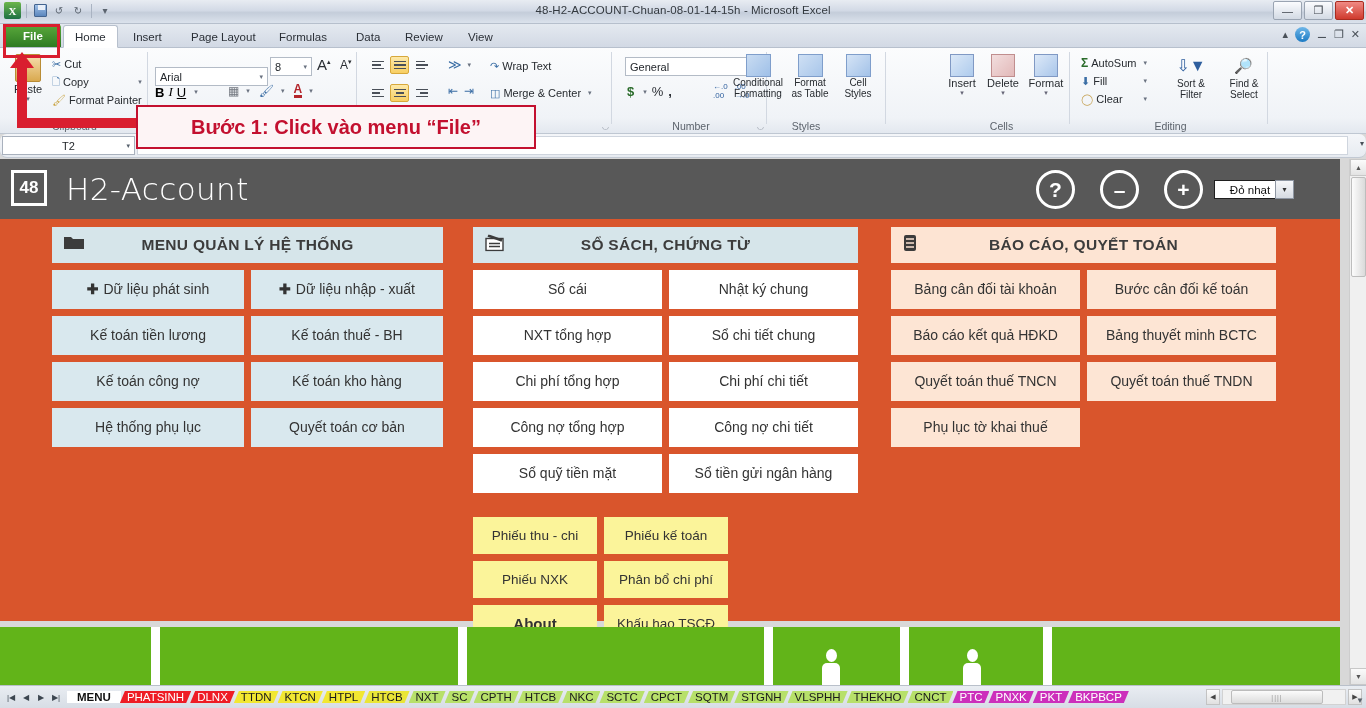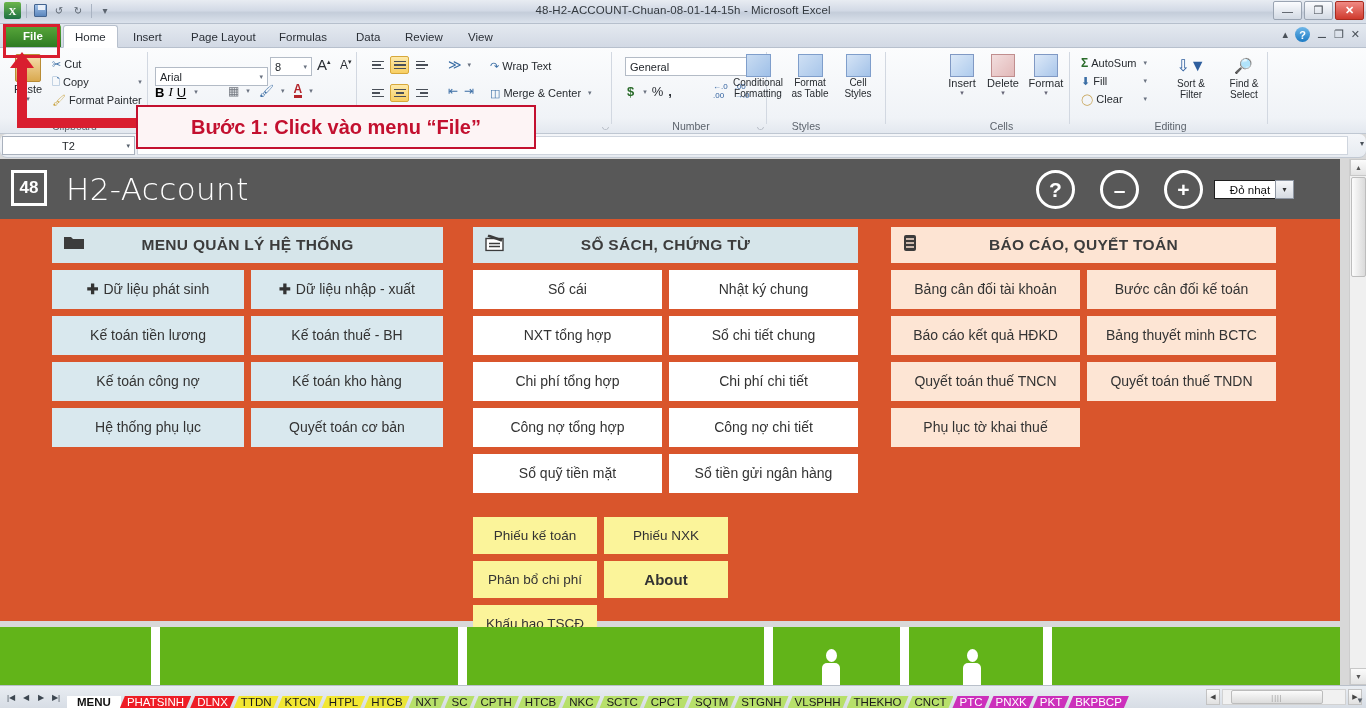--- a/index.html
+++ b/index.html
@@ -195,21 +195,21 @@
 
   
   .tabbar {
     position:absolute; bottom:0; left:0; width:1366px; height:23px;
     background:linear-gradient(180deg,#e9edf2,#d7dde5); border-top:1px solid #b9c0ca;
     display:flex; align-items:stretch;
   }
   .navs { display:flex; align-items:center; gap:1px; padding:0 4px; }
   .nav-b { width:14px; height:16px; display:flex; align-items:center; justify-content:center;
      font-size:8px; color:#3c4650; }
-  .sheet-tabs { display:flex; align-items:flex-end; overflow:hidden; flex:1; }
+  .sheet-tabs { display:flex; align-items:center; overflow:hidden; flex:1; }
   .stab {
     display:flex; align-items:center; padding:0 7px; font-size:11.5px;
     position:relative; margin-right:-1px;
     clip-path: polygon(5px 0, 100% 0, calc(100% - 5px) 100%, 0 100%);
   }
   .stab.active { background:#fff; color:#111; font-weight:bold; clip-path:none; padding:0 10px; }
   .hscroll { width:160px; display:flex; align-items:center; gap:2px; padding-right:4px;}
   .hs-btn { width:14px;height:16px; background:linear-gradient(180deg,#fbfbfb,#e0e0e0);
      border:1px solid #c3c3c3; display:flex;align-items:center;justify-content:center;
      font-size:7px;color:#444;}
@@ -554,20 +554,21 @@
       <div class="mbtn">NXT tổng hợp</div>
       <div class="mbtn">Sổ chi tiết chung</div>
       <div class="mbtn">Chi phí tổng hợp</div>
       <div class="mbtn">Chi phí chi tiết</div>
       <div class="mbtn">Công nợ tổng hợp</div>
       <div class="mbtn">Công nợ chi tiết</div>
       <div class="mbtn">Sổ quỹ tiền mặt</div>
       <div class="mbtn">Sổ tiền gửi ngân hàng</div>
     </div>
     <div class="yellow-grid">
+      <div class="ybtn">Phiếu thu - chi</div>
       <div class="ybtn">Phiếu kế toán</div>
       <div class="ybtn">Phiếu NXK</div>
       <div class="ybtn">Phân bổ chi phí</div>
       <div class="ybtn bold">About</div>
       <div class="ybtn">Khấu hao TSCĐ</div>
     </div>
   </div>
 
   <div class="col c3" style="left:891px; width:385px;">
     <div class="col-head c3">

